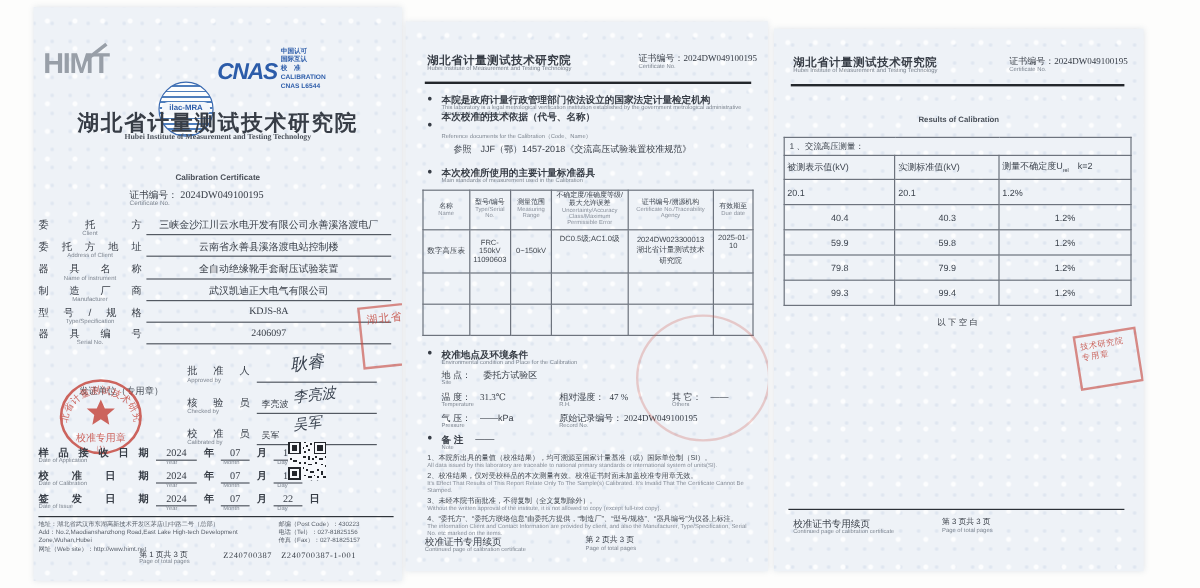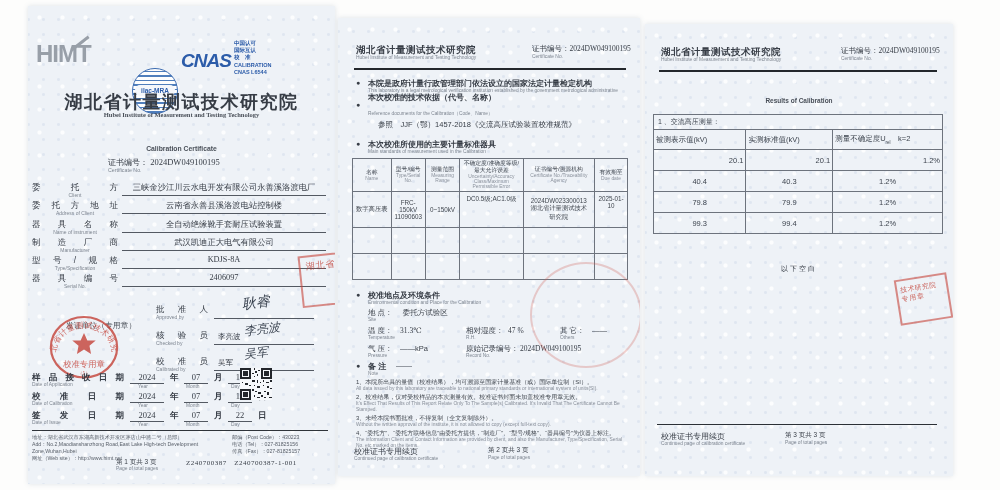--- a/index.html
+++ b/index.html
@@ -412,28 +412,33 @@
   <table class="abs res" style="left:8px;top:90px;width:290px;font-size:7.5px;color:#3c434d;">
     <tbody>
         <tr style="height:15px;">
       <td colspan="3" style="font-size:7px;padding-left:4px;">1 、交流高压测量：</td>
     </tr>
     <tr style="height:20px;text-align:left;">
       <th style="width:32%;font-size:7.5px;">被测表示值(kV)</th>
       <th style="width:30%;font-size:7.5px;">实测标准值(kV)</th>
       <th style="width:38%;font-size:7.5px;"><span>测量不确定度U</span><sub>rel</sub><span>　k=2</span></th>
     </tr>
-    <tr style="height:21px;text-align:right;margin-top:33px;">
+    <tr style="height:21px;text-align:left;margin-top:33px;">
       <td>20.1</td>
       <td>20.1</td>
       <td>1.2%</td>
     </tr>
     <tr style="height:21px;text-align:center;">
       <td>40.4</td>
       <td>40.3</td>
+      <td>1.2%</td>
+    </tr>
+    <tr style="height:21px;text-align:center;">
+      <td>59.9</td>
+      <td>59.8</td>
       <td>1.2%</td>
     </tr>
     <tr style="height:21px;text-align:center;">
       <td>79.8</td>
       <td>79.9</td>
       <td>1.2%</td>
     </tr>
     <tr style="height:21px;text-align:center;">
       <td>99.3</td>
       <td>99.4</td>

